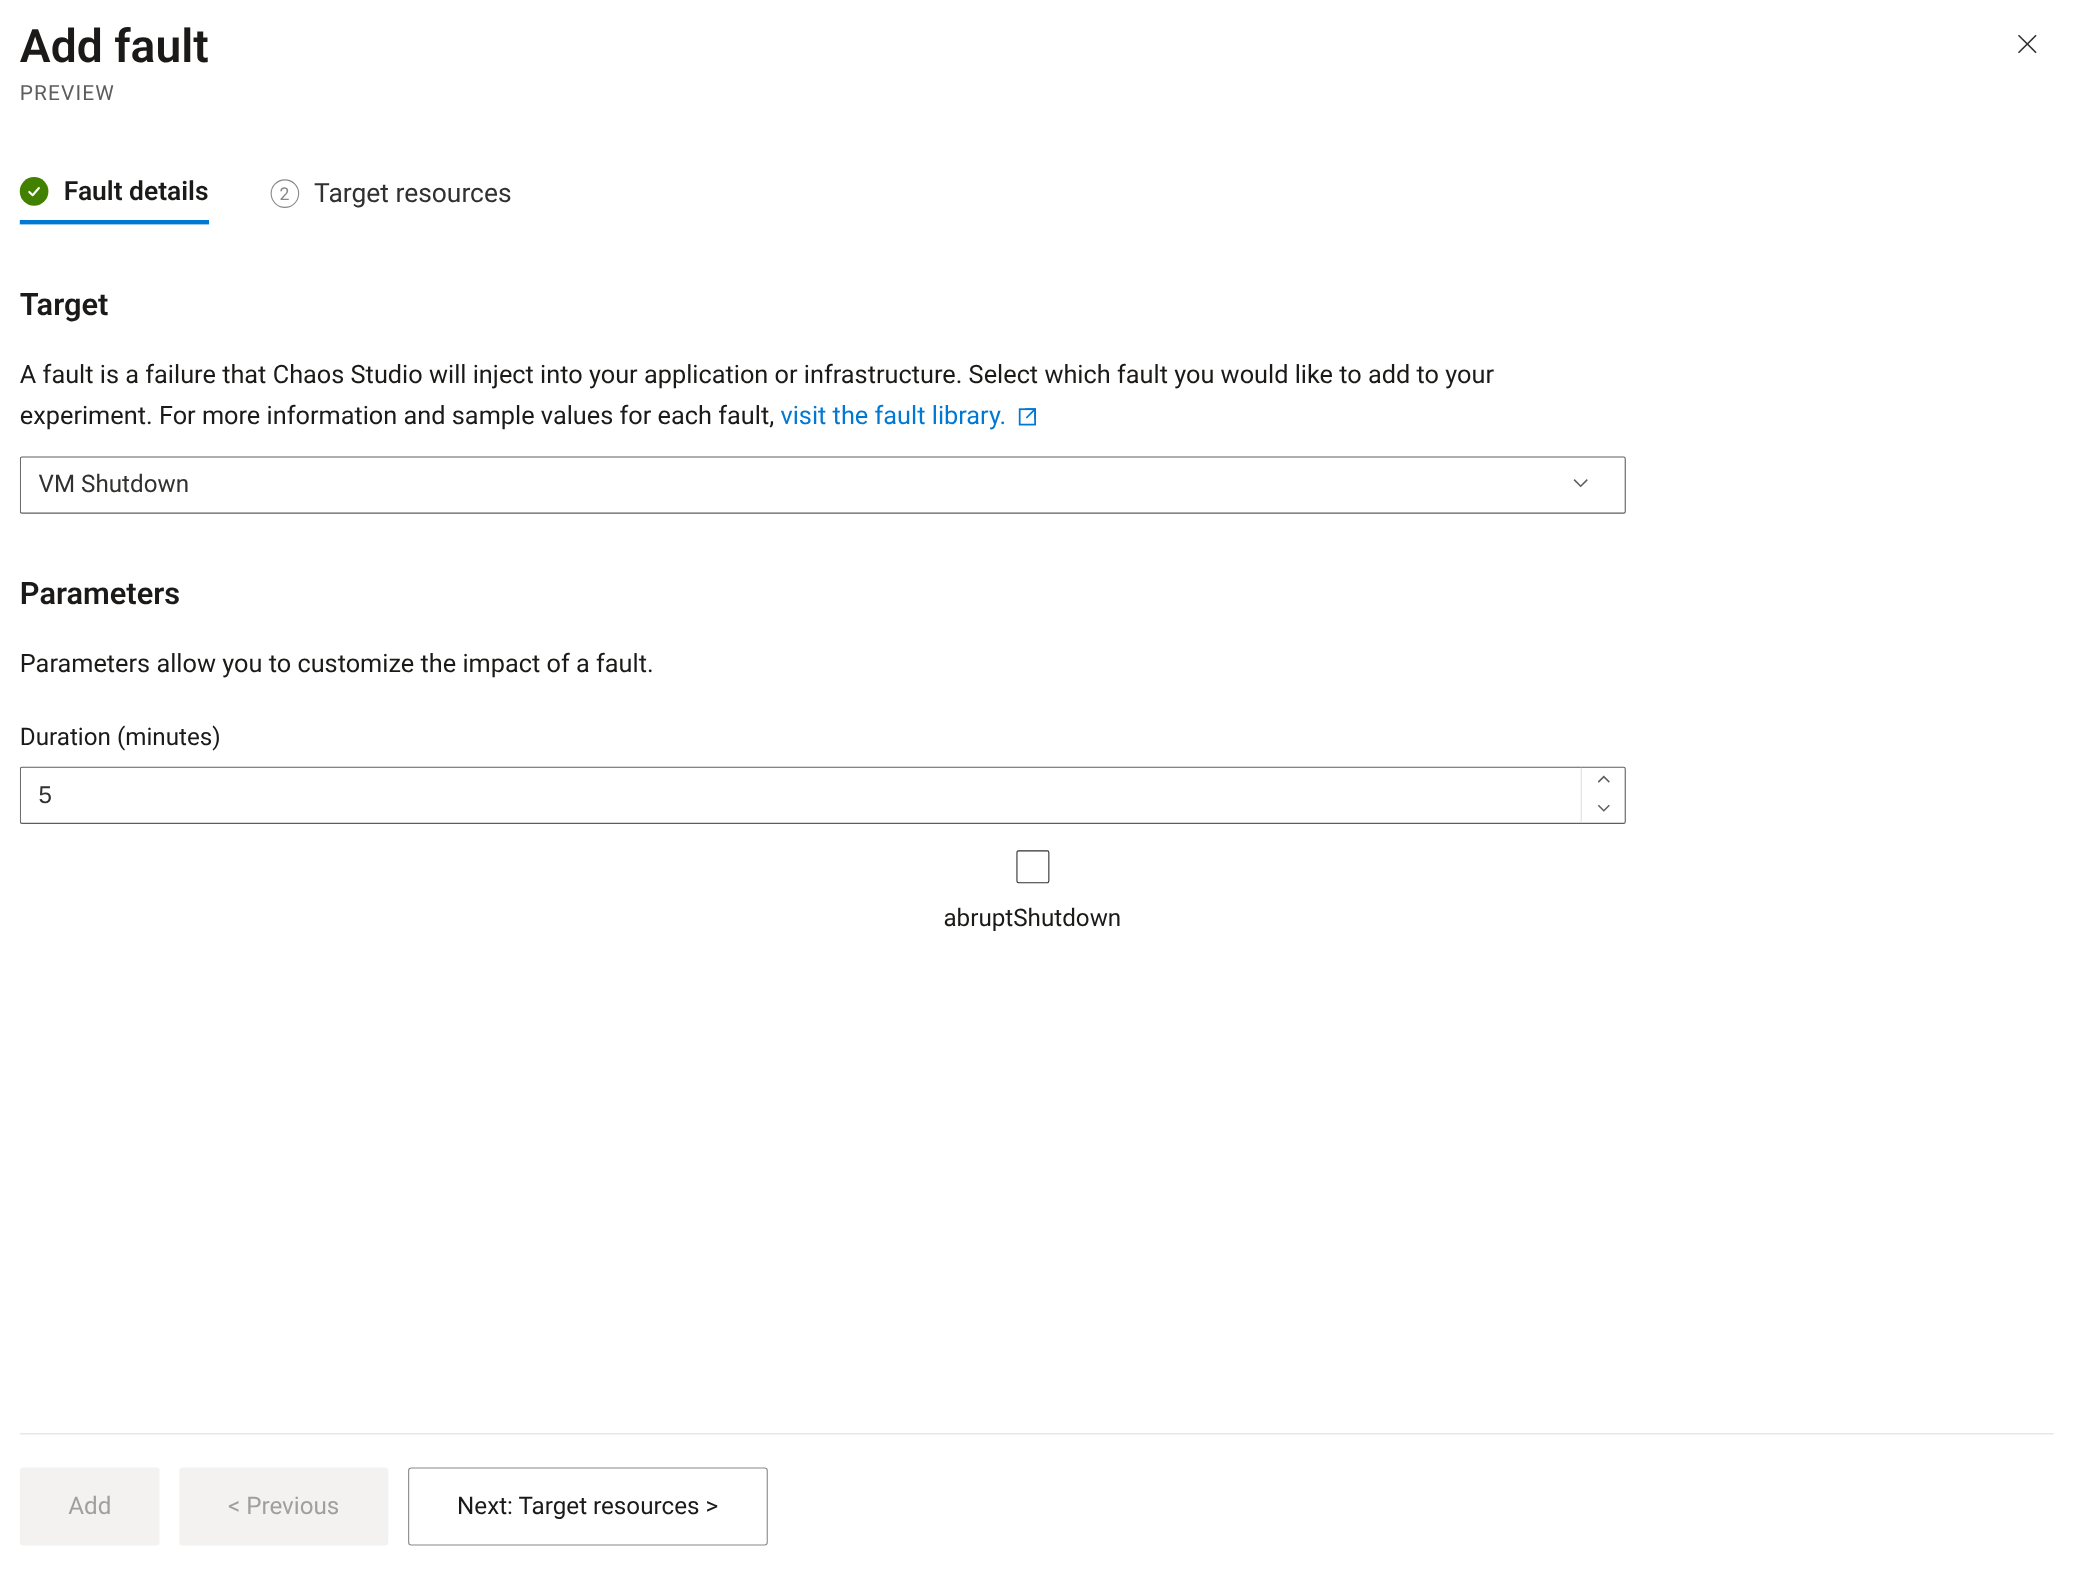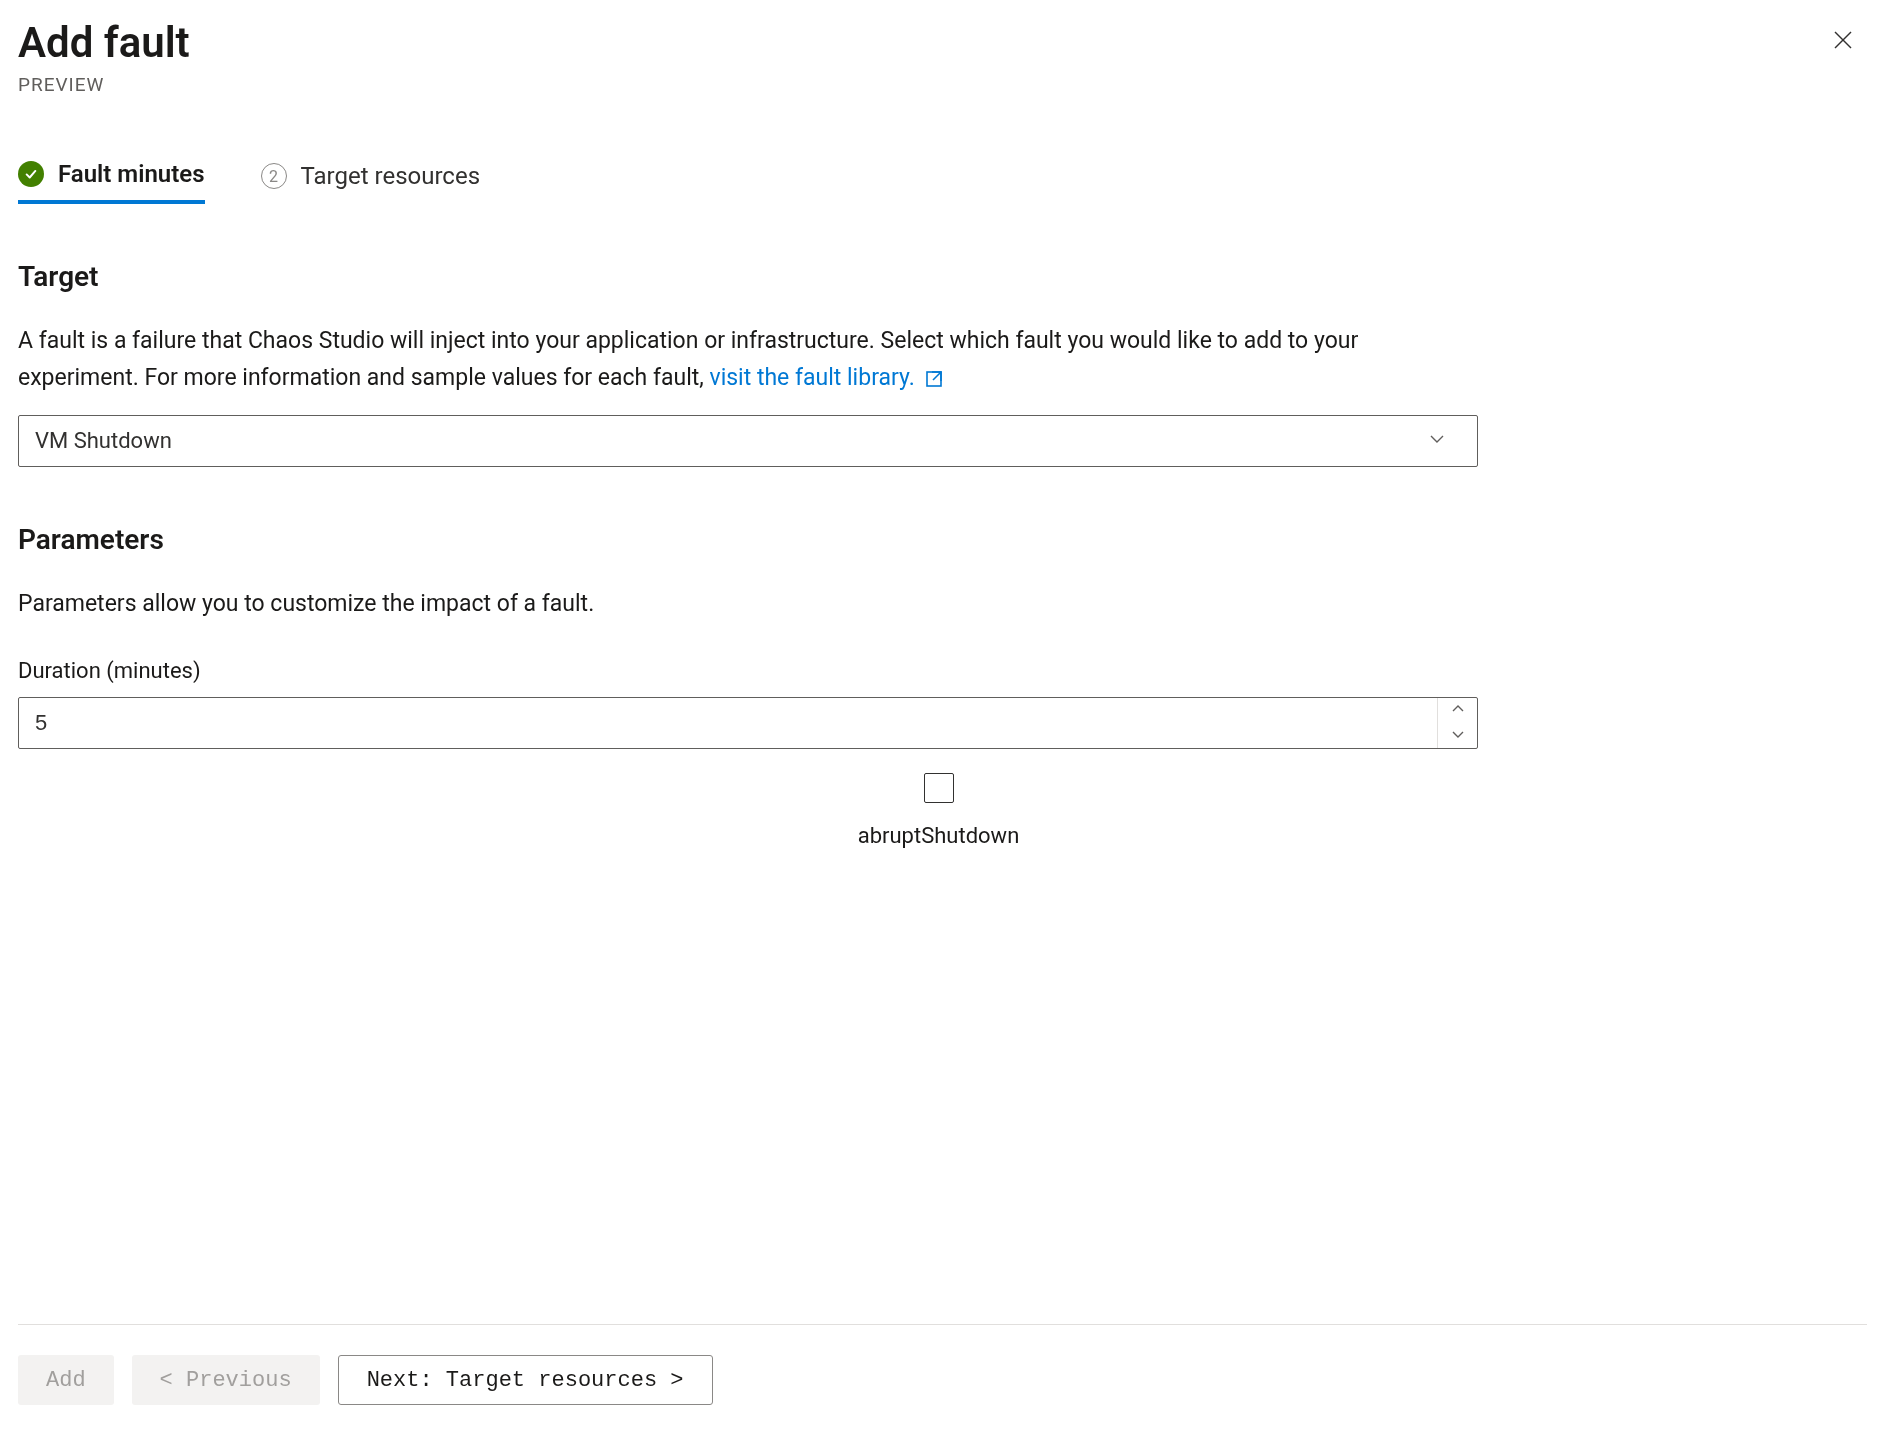--- a/index.html
+++ b/index.html
@@ -185,30 +185,29 @@
     color: #1b1a19;
   }
   
   .footer {
     border-top: 1px solid #e1dfdd;
     padding: 30px 0 30px 0;
     display: flex;
     gap: 18px;
   }
   .btn {
-    height: 50px;
-    padding: 0 28px;
+    height: 71px;
+    padding: 0 44px;
     font-size: 22px;
     border-radius: 3px;
     display: inline-flex;
     align-items: center;
     justify-content: center;
     cursor: pointer;
     white-space: nowrap;
-    font-family: Liberation Mono, monospace;
   }
   .btn.disabled {
     background: #f3f2f1;
     color: #a19f9d;
     border: none;
     cursor: default;
   }
   .btn.outline {
     background: #fff;
     color: #1b1a19;
@@ -232,21 +231,21 @@
   <h1 class="title">Add fault</h1>
   <div class="subtitle">PREVIEW</div>
 
   <div class="tabs">
     <div class="tab active">
       <span class="step-badge done">
         <svg viewBox="0 0 16 16" fill="none" stroke="currentColor" stroke-width="2.2" stroke-linecap="round" stroke-linejoin="round">
             <polyline points="3,8.5 6.5,12 13,4.5"></polyline>
           </svg>
       </span>
-      <span class="tab-label">Fault minutes</span>
+      <span class="tab-label">Fault details</span>
     </div>
     <div class="tab inactive">
       <span class="step-badge num">2</span>
       <span class="tab-label">Target resources</span>
     </div>
   </div>
 
   <div class="content">
 
     <h2 class="section">Target</h2>

